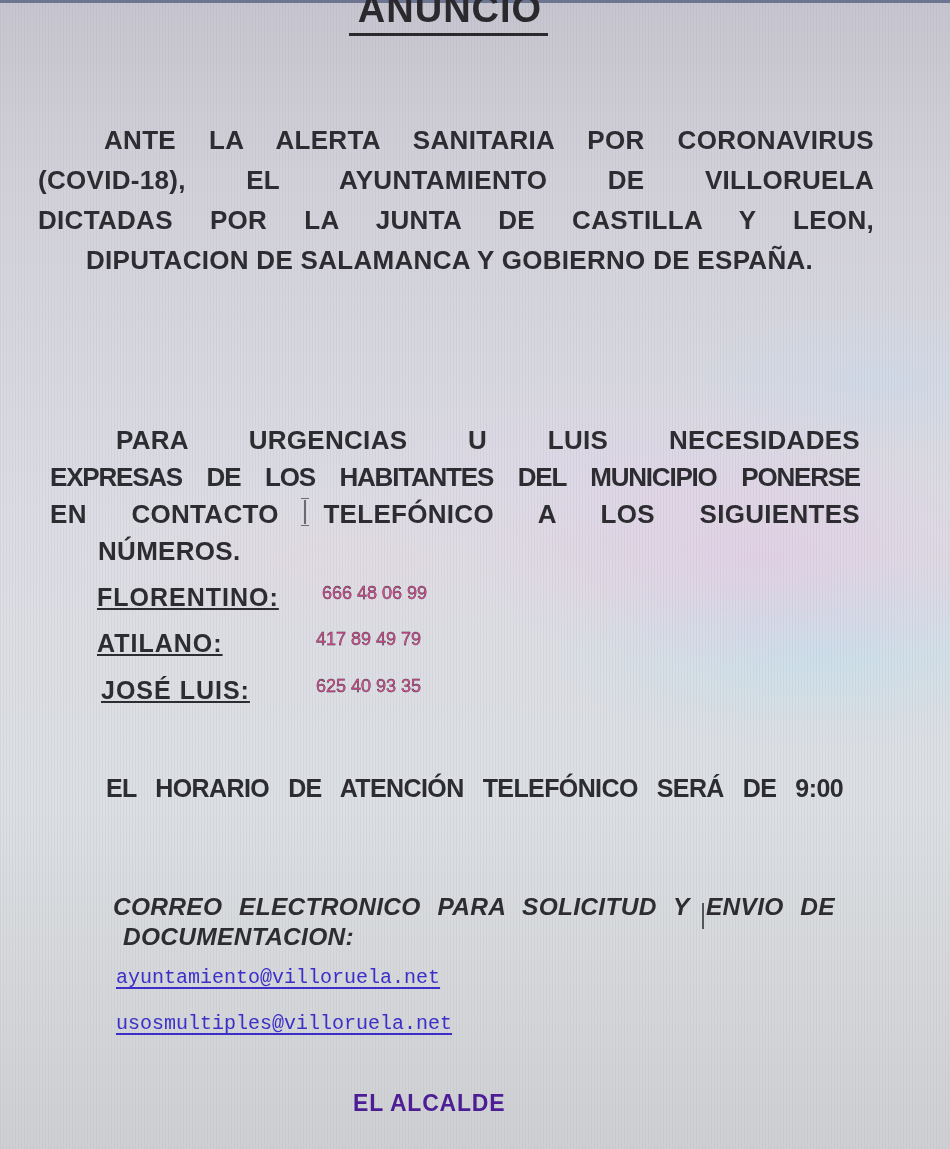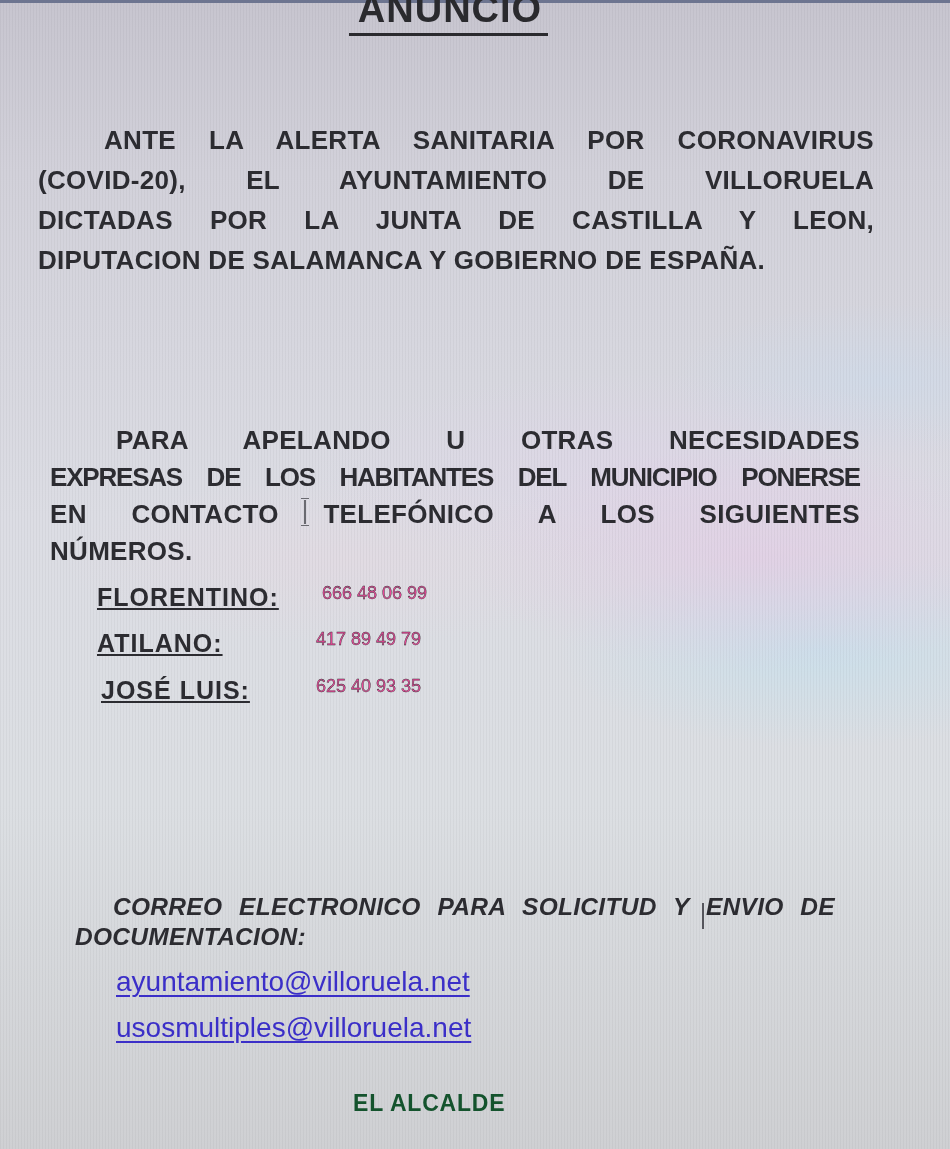--- a/index.html
+++ b/index.html
@@ -30,42 +30,42 @@
       color: #2a2a2e;
     }
     .title-underline {
       position: absolute; left: 349px; top: 33px; width: 199px; height: 3px; background: #2a2a2e;
     }
     .para {
       position: absolute; font-weight: bold; font-size: 26px; color: #2c2c31;
       line-height: 40px; text-align: justify; letter-spacing: 0.3px;
     }
     .para .line { display: block; text-align: justify; text-align-last: justify; white-space: nowrap; height: 40px; }
-    .para .line.last { text-align-last: left; }
+    .para .line.last { text-align-last: left; margin-left: 48px; }
     .p1 { left: 38px; top: 120px; width: 836px; }
     .p2 { left: 50px; top: 422px; width: 810px; line-height: 37px; }
     .p2 .line { height: 37px; }
     .contacts { position: absolute; left: 97px; top: 583px; }
     .contact-row { position: absolute; white-space: nowrap; font-size: 25px; font-weight: bold; color: #2c2c31; }
     .contact-row .cname { position: absolute; left: 0; letter-spacing: 1px; text-decoration: underline; }
     .contact-row .cphone { position: absolute; font-weight: normal; font-size: 18px; color: #ec4899; -webkit-text-stroke: 0.4px #2f2f33; }
     .p3 { left: 68px; top: 770px; width: 775px; font-size: 25px; line-height: 36px; }
     .p3 .line { height: 36px; }
     .p4 { left: 75px; top: 892px; width: 760px; font-size: 24.5px; line-height: 30px; font-style: italic; }
     .p4 .line { height: 30px; }
     .email {
-      position: absolute; left: 116px; font-size: 28px; color: #3b2fc8;
+      position: absolute; left: 116px; font-size: 20px; color: #3b2fc8;
       text-decoration: underline; text-decoration-thickness: 2px; text-underline-offset: 4px;
-      white-space: nowrap; cursor: pointer;
+      white-space: nowrap; cursor: pointer; font-family: Liberation Mono, monospace;
     }
     .e1 { top: 966px; }
     .e2 { top: 1012px; }
     .signature {
       position: absolute; left: 353px; top: 1090px; font-size: 23px; font-weight: bold;
-      letter-spacing: 0.8px; color: #14532d;
+      letter-spacing: 0.8px; color: #4c1d95;
     }
     .text-cursor {
       position: absolute; width: 2px; height: 26px; background: #55555c;
     }
     .ibeam {
       position: absolute; left: 301px; top: 498px; width: 8px; height: 28px;
     }
     .ibeam::before { content: ""; position: absolute; left: 3px; top: 2px; width: 1.5px; height: 24px; background: #6a6a70; }
     .ibeam::after { content: ""; position: absolute; left: 0; top: 0; width: 8px; height: 28px;
       border-top: 1.5px solid #6a6a70; border-bottom: 1.5px solid #6a6a70; box-sizing: border-box; }
@@ -76,27 +76,27 @@
 <div class="screen-lines"></div>
 <div class="top-edge"></div>
 
 <div class="doc">
 
   <div class="title">ANUNCIO</div>
   <div class="title-underline"></div>
 
   <div class="para p1">
     <span class="line" style="padding-left:66px;box-sizing:border-box;">ANTE LA ALERTA SANITARIA POR CORONAVIRUS</span>
-    <span class="line">(COVID-20), EL AYUNTAMIENTO DE VILLORUELA</span>
+    <span class="line">(COVID-18), EL AYUNTAMIENTO DE VILLORUELA</span>
     <span class="line">DICTADAS POR LA JUNTA DE CASTILLA Y LEON,</span>
     <span class="line last">DIPUTACION DE SALAMANCA Y GOBIERNO DE ESPAÑA.</span>
   </div>
 
   <div class="para p2">
-    <span class="line" style="padding-left:66px;box-sizing:border-box;">PARA APELANDO U OTRAS NECESIDADES</span>
+    <span class="line" style="padding-left:66px;box-sizing:border-box;">PARA URGENCIAS U LUIS NECESIDADES</span>
     <span class="line" style="letter-spacing:-1.2px;">EXPRESAS DE LOS HABITANTES DEL MUNICIPIO PONERSE</span>
     <span class="line">EN CONTACTO TELEFÓNICO A LOS SIGUIENTES</span>
     <span class="line last">NÚMEROS.</span>
   </div>
   <div class="ibeam"></div>
 
   <div class="contacts">
     <div class="contact-row" style="top:0;">
       <span class="cname">FLORENTINO:</span>
       <span class="cphone" style="left:225px;">666 48 06 99</span>
@@ -105,20 +105,21 @@
       <span class="cname">ATILANO:</span>
       <span class="cphone" style="left:219px;">417 89 49 79</span>
     </div>
     <div class="contact-row" style="top:93px;">
       <span class="cname" style="left:4px;">JOSÉ LUIS:</span>
       <span class="cphone" style="left:219px;">625 40 93 35</span>
     </div>
   </div>
 
   <div class="para p3">
+    <span class="line" style="padding-left:38px;box-sizing:border-box;letter-spacing:-0.6px;">EL HORARIO DE ATENCIÓN TELEFÓNICO SERÁ DE  9:00</span>
   </div>
 
   <div class="para p4">
     <span class="line" style="padding-left:38px;box-sizing:border-box;">CORREO ELECTRONICO PARA SOLICITUD Y ENVIO DE</span>
     <span class="line last">DOCUMENTACION:</span>
   </div>
   <div class="text-cursor" style="left:702px;top:903px;"></div>
 
   <a class="email e1">ayuntamiento@villoruela.net</a>
   <a class="email e2">usosmultiples@villoruela.net</a>

